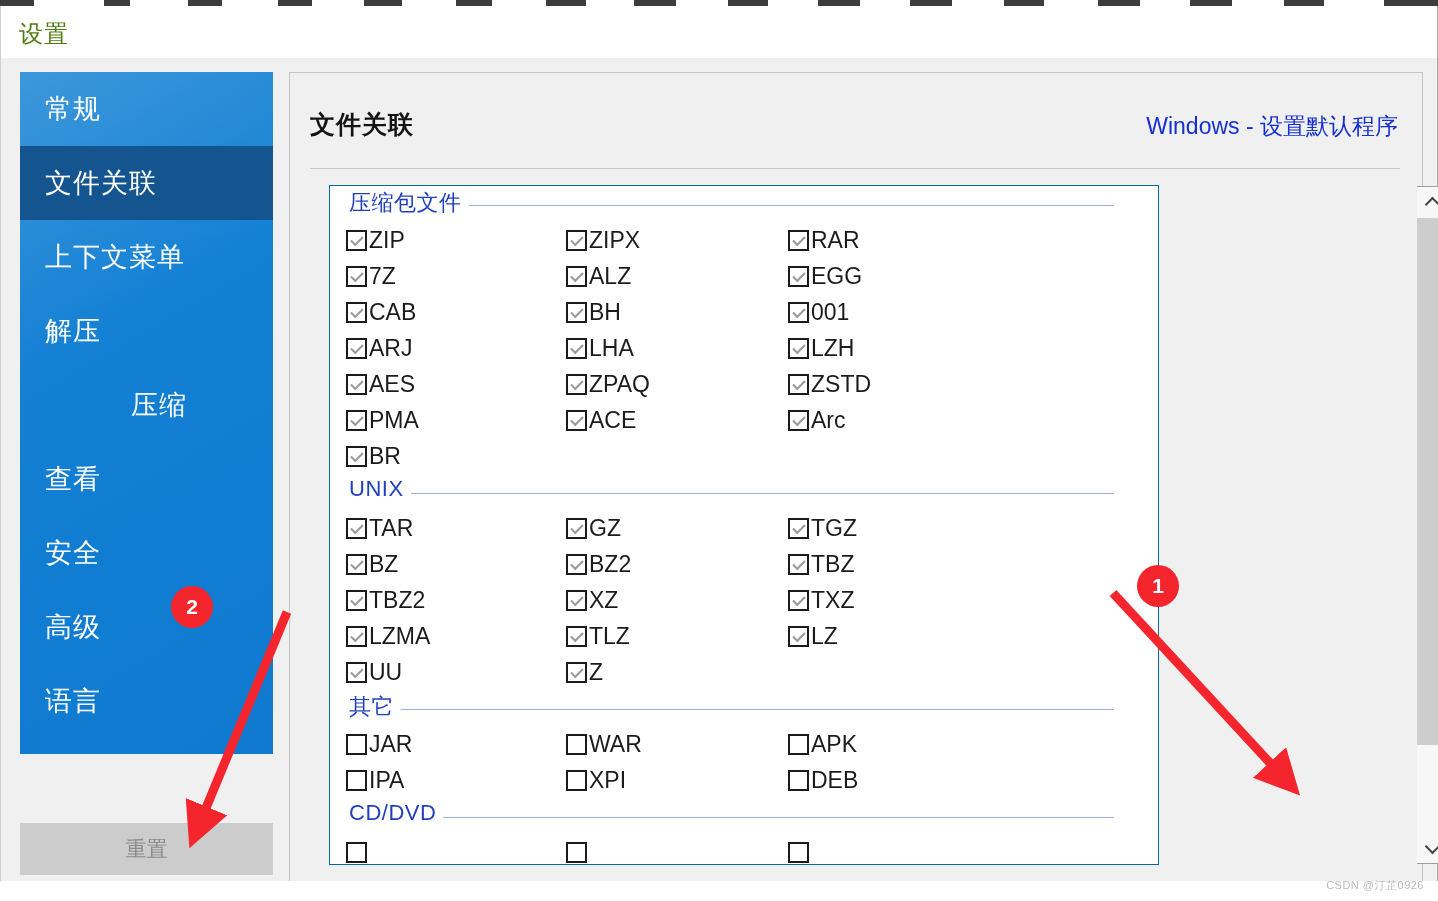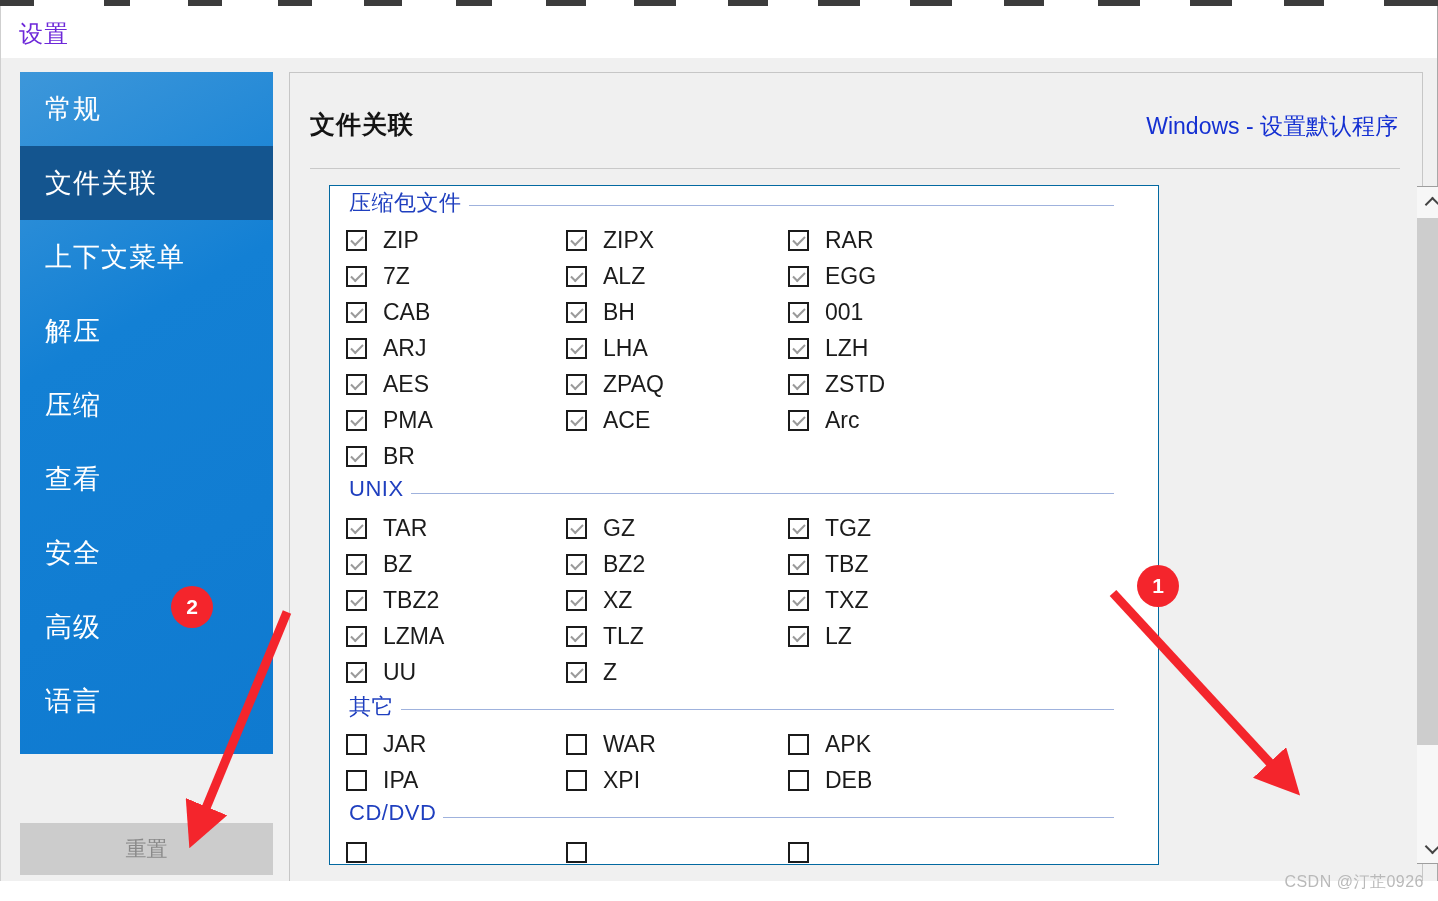--- a/index.html
+++ b/index.html
@@ -12,21 +12,21 @@
   }
   
   .top-strip{position:absolute;left:0;top:0;width:1438px;height:6px;background:#3c3c3c;}
   .top-strip .notch{position:absolute;top:0;height:6px;background:#ffffff;}
 
   
   .window{position:absolute;left:0;top:6px;width:1438px;height:895px;background:#ffffff;
           border-left:1px solid #cfcfcf;border-right:1px solid #a8a8a8;box-sizing:border-box;}
 
   .titlebar{position:absolute;left:0;top:0;width:1436px;height:52px;background:#ffffff;}
-  .titlebar .title{position:absolute;left:18px;top:12px;font-size:24px;color:#6d28d9;letter-spacing:1px;}
+  .titlebar .title{position:absolute;left:18px;top:12px;font-size:24px;color:#4d7c0f;letter-spacing:1px;}
 
   .body-area{position:absolute;left:0;top:52px;width:1436px;height:843px;background:#f0f0f0;}
 
   
   .sidebar{position:absolute;left:19px;top:14px;width:253px;height:682px;
            background:linear-gradient(150deg,#3d97da 0%,#1380d4 38%,#0f7ad0 100%);}
   .nav-item{position:absolute;left:0;width:253px;height:74px;color:#ffffff;font-size:27px;
             display:flex;align-items:center;padding-left:25px;box-sizing:border-box;letter-spacing:1px;}
   .nav-item.selected{background:#14558f;}
 
@@ -56,21 +56,21 @@
   .row{position:relative;height:36px;}
   .cell{position:absolute;display:flex;align-items:center;height:36px;}
   .cell.c0{left:16px;}
   .cell.c1{left:236px;}
   .cell.c2{left:458px;}
 
   .cb{width:21px;height:21px;border:2px solid #1b1b1b;box-sizing:border-box;background:#ffffff;
       position:relative;flex:0 0 auto;}
   .cb.checked::after{content:"";position:absolute;left:3px;top:4px;width:10px;height:5px;
       border-left:2px solid #9a9a9a;border-bottom:2px solid #9a9a9a;transform:rotate(-45deg);}
-  .cb-label{font-size:23px;color:#1b1b1b;margin-left:16px;letter-spacing:0px;}
+  .cb-label{font-size:23px;color:#1b1b1b;margin-left:2px;letter-spacing:0px;}
 
   
   .scrollbar{position:absolute;left:1127px;top:113px;width:33px;height:678px;background:#f7f7f7;
              border:1px solid #9e9e9e;border-left:none;box-sizing:border-box;}
   .sb-btn{position:absolute;left:0;width:31px;height:31px;display:flex;align-items:center;justify-content:center;
           background:#f7f7f7;color:#3a3a3a;font-size:15px;}
   .sb-btn.up{top:0;}
   .sb-btn.down{bottom:0;}
   .sb-thumb{position:absolute;left:0;top:31px;width:31px;height:527px;background:#cdcdcd;}
   .chev{width:13px;height:13px;position:relative;}
@@ -79,21 +79,21 @@
   .chev.dn::before{top:0px;transform:rotate(-135deg);}
 
   
   .marker{position:absolute;background:#f4252c;color:#ffffff;border-radius:50%;
           display:flex;align-items:center;justify-content:center;font-size:21px;font-weight:bold;z-index:40;}
   #mk1{left:1137px;top:565px;width:42px;height:42px;}
   #mk2{left:171px;top:586px;width:42px;height:42px;}
   .anno-svg{position:absolute;left:0;top:0;width:1438px;height:901px;pointer-events:none;z-index:30;}
 
   
-  .watermark{position:absolute;right:14px;bottom:8px;font-size:16px;color:#b9b9b9;letter-spacing:0.5px;z-index:50;}
+  .watermark{position:absolute;right:14px;bottom:8px;font-size:11px;color:#b9b9b9;letter-spacing:0.5px;z-index:50;}
   .bottom-edge{position:absolute;left:0;bottom:0;width:1438px;height:20px;background:#ffffff;}
 </style>
 </head>
 <body>
 
 <div class="top-strip">
   <div class="notch" style="left:34px;width:70px;"></div>
   <div class="notch" style="left:130px;width:58px;"></div>
   <div class="notch" style="left:222px;width:56px;"></div>
   <div class="notch" style="left:312px;width:52px;"></div>
@@ -124,21 +124,21 @@
         </div>
         <div class="nav-item selected" style="top: 74px;">
           <span>文件关联</span>
         </div>
         <div class="nav-item" style="top: 148px;">
           <span>上下文菜单</span>
         </div>
         <div class="nav-item" style="top: 222px; font-family: Liberation Mono, monospace;">
           <span>解压</span>
         </div>
-        <div class="nav-item" style="top: 296px;">
+        <div class="nav-item" style="top: 296px; justify-content: center;">
           <span>压缩</span>
         </div>
         <div class="nav-item" style="top: 370px;">
           <span>查看</span>
         </div>
         <div class="nav-item" style="top: 444px;">
           <span>安全</span>
         </div>
         <div class="nav-item" style="top: 518px;">
           <span>高级</span>

